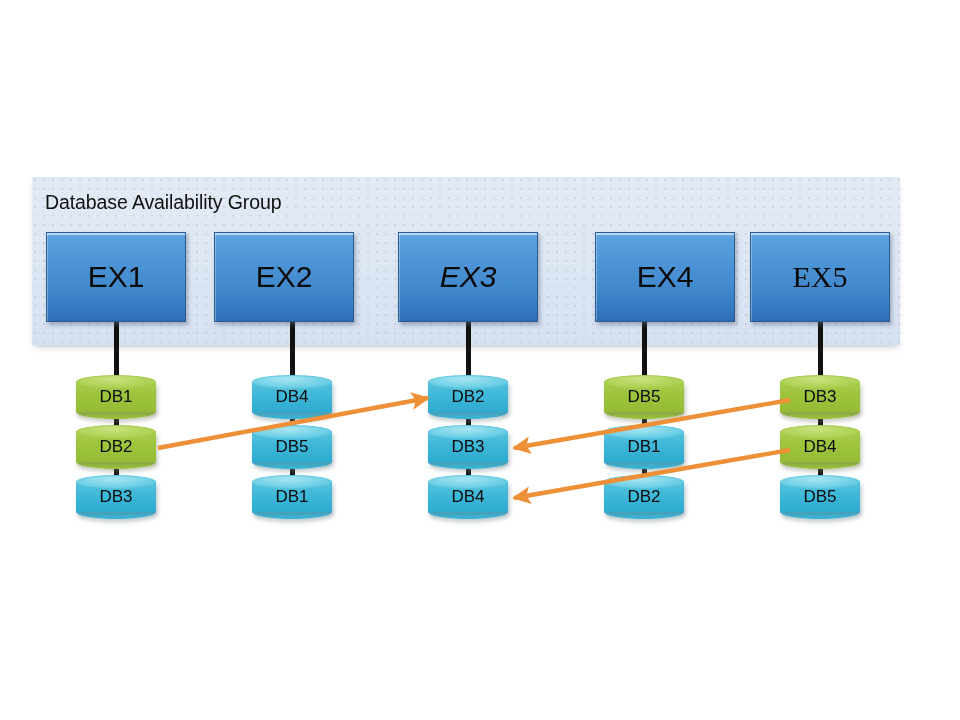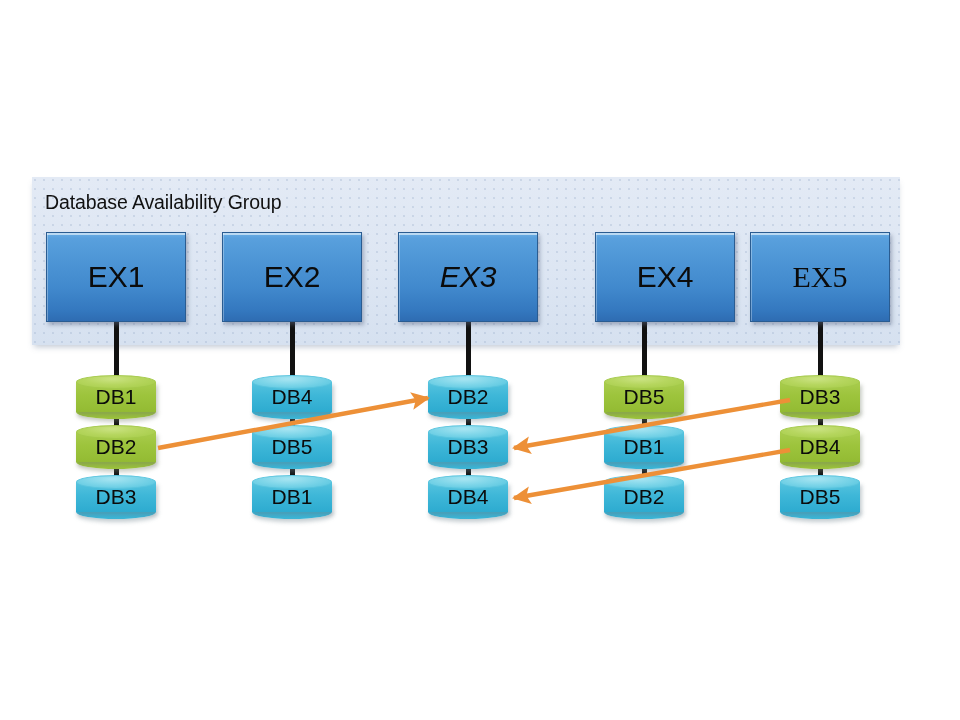--- a/index.html
+++ b/index.html
@@ -108,21 +108,21 @@
     border-radius: 50%;
   }
   .cyl .lbl {
     position: absolute;
     left: 0; top: 0;
     width: 80px;
     height: 44px;
     display: flex;
     align-items: center;
     justify-content: center;
-    font-size: 21px;
+    font-size: 17px;
     color: #0b0b0b;
     z-index: 5;
   }
 
   
   .cyl.green .body {
     background: linear-gradient(to bottom, #a9cc4e 0%, #9dc43c 45%, #93bb33 100%);
     box-shadow: 2px 3px 4px rgba(120,130,110,0.40);
   }
   .cyl.green .bottom {
@@ -189,21 +189,21 @@
       </div>
       <div class="cyl blue" style="left: 76px; top: 475px;">
         <div class="bottom"></div>
         <div class="body"></div>
         <div class="top"></div>
         <div class="lbl">DB3</div>
       </div>
       <div class="conn" style="left: 289.5px; top: 322px; height: 59px;"></div>
       <div class="conn" style="left: 289.5px; top: 415px; height: 18px;"></div>
       <div class="conn" style="left: 289.5px; top: 465px; height: 18px;"></div>
-      <div class="ex-box" style="left: 222px;">
+      <div class="ex-box" style="left: 214px;">
         <span class="ex-label">EX2</span>
       </div>
       <div class="cyl blue" style="left: 252px; top: 375px;">
         <div class="bottom"></div>
         <div class="body"></div>
         <div class="top"></div>
         <div class="lbl">DB4</div>
       </div>
       <div class="cyl blue" style="left: 252px; top: 425px;">
         <div class="bottom"></div>

